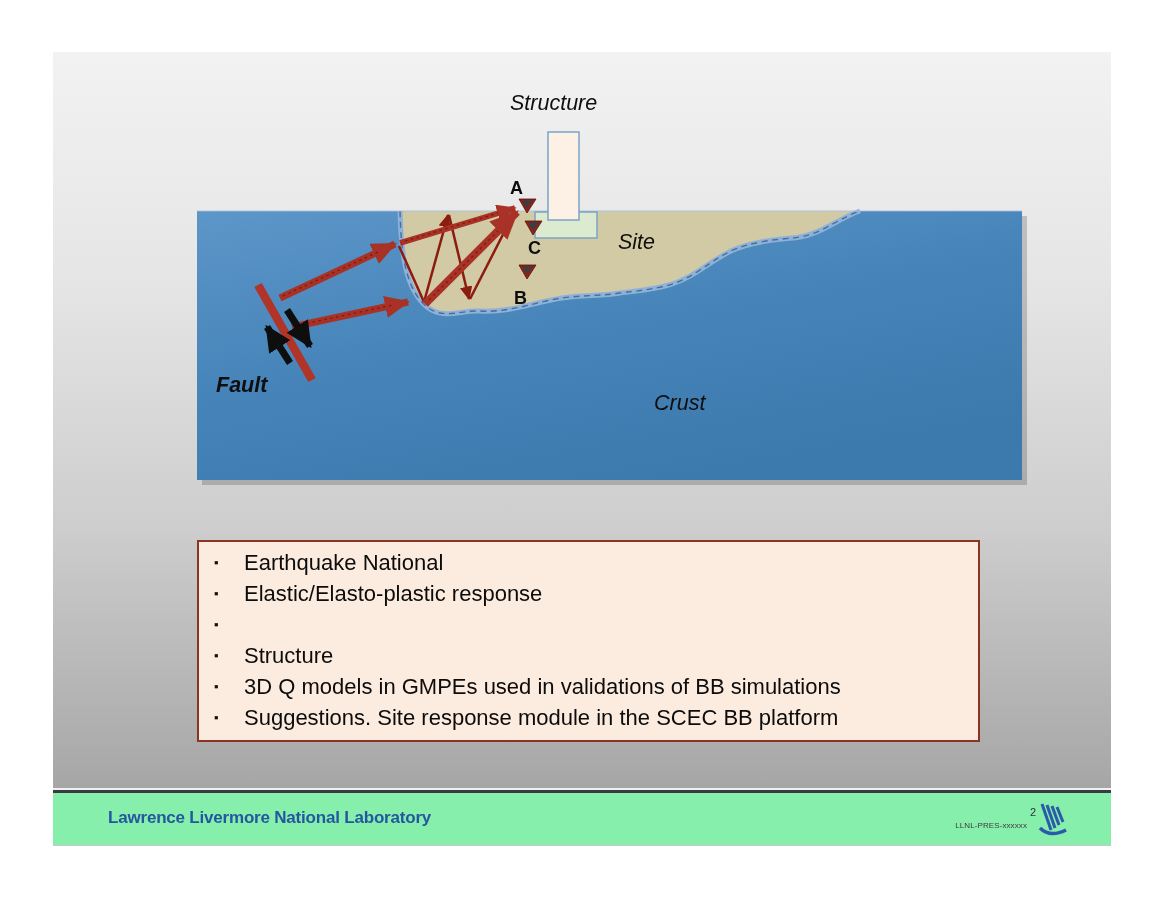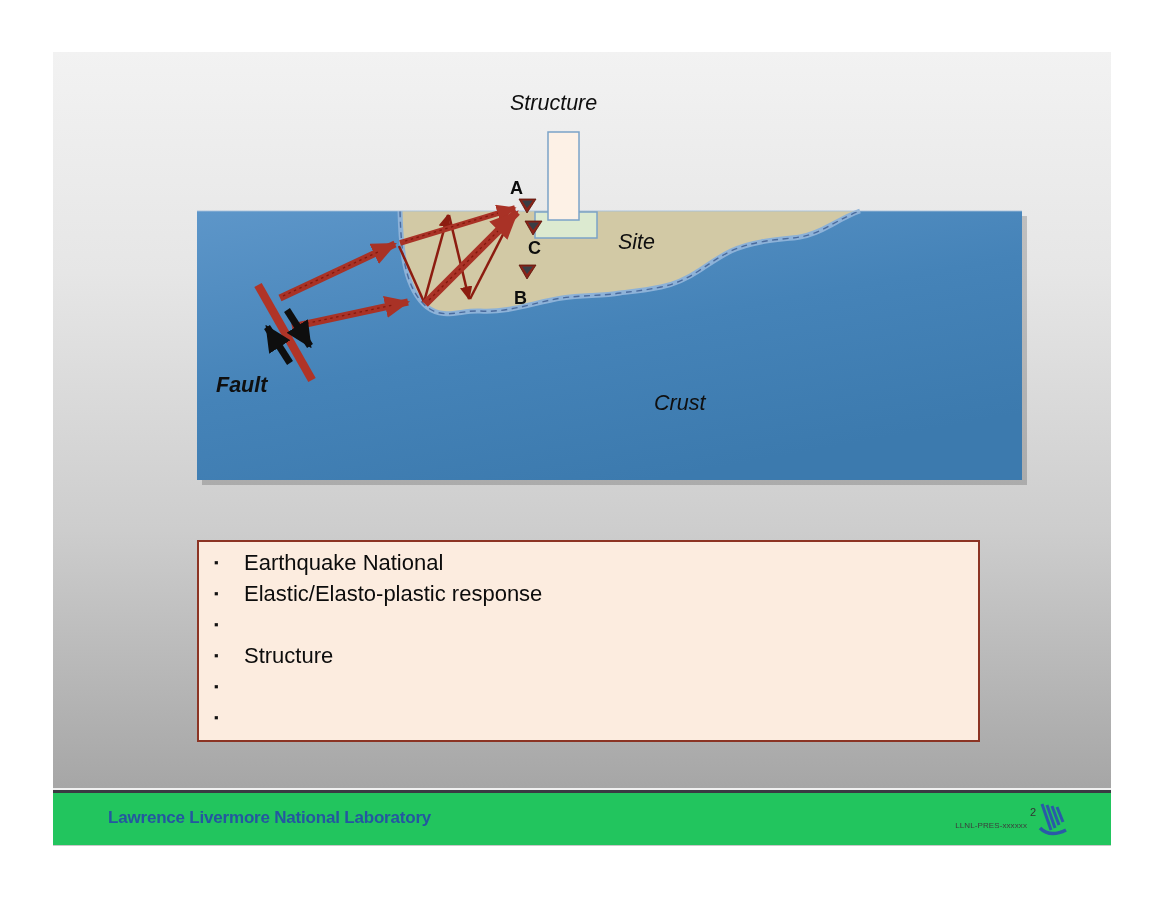--- a/index.html
+++ b/index.html
@@ -3,21 +3,21 @@
 <meta charset="utf-8">
 <style>
   html,body{margin:0;padding:0;background:#ffffff;}
   .page{position:relative;width:1164px;height:899px;background:#ffffff;overflow:hidden;
         font-family:"Liberation Sans",sans-serif;}
   .slide-wrap{position:absolute;left:53px;top:52px;width:1058px;}
   .slide-main{position:relative;width:1058px;height:736px;
         background:linear-gradient(180deg,#f2f2f2 0%,#e6e6e6 30%,#cdcdcd 65%,#a6a6a6 100%);}
   .sep-light{width:1058px;height:2px;background:#f0f0f0;}
   .sep-dark{width:1058px;height:3px;background:#3a3a42;}
-  .slide-footer{position:relative;width:1058px;height:52px;background:#22c55e;
+  .slide-footer{position:relative;width:1058px;height:52px;background:#86efac;
         border-bottom:1px solid #c8c8c8;}
   .diagram{position:absolute;left:0;top:0;width:1058px;height:736px;}
   .diagram svg{position:absolute;left:0;top:0;}
   .diag-label{position:absolute;font-style:italic;font-size:21.5px;color:#0f0f0f;white-space:nowrap;}
   .stn-label{position:absolute;font-weight:bold;font-size:18px;color:#0d0d0d;white-space:nowrap;}
   .lbl-structure{left:457px;top:39px;}
   .lbl-basin{left:565px;top:178px;}
   .lbl-crust{left:601px;top:339px;font-style:italic;}
   .lbl-fault{left:163px;top:321px;font-weight:bold;}
   .lbl-a{left:457px;top:126px;}
@@ -146,23 +146,25 @@
           </li>
           <li>
             <span class="bullet-glyph">▪</span>
           </li>
           <li>
             <span class="bullet-glyph">▪</span>
             <span>Structure</span>
           </li>
           <li>
             <span class="bullet-glyph">▪</span>
+            <span>3D Q models in GMPEs used in validations of BB simulations</span>
           </li>
           <li>
             <span class="bullet-glyph">▪</span>
+            <span>Suggestions. Site response module in the SCEC BB platform</span>
           </li>
         </ul>
       </div>
     </div>
 
     <div class="sep-light"></div>
     <div class="sep-dark"></div>
 
     <div class="slide-footer">
       <span class="footer-org">Lawrence Livermore National Laboratory</span>

